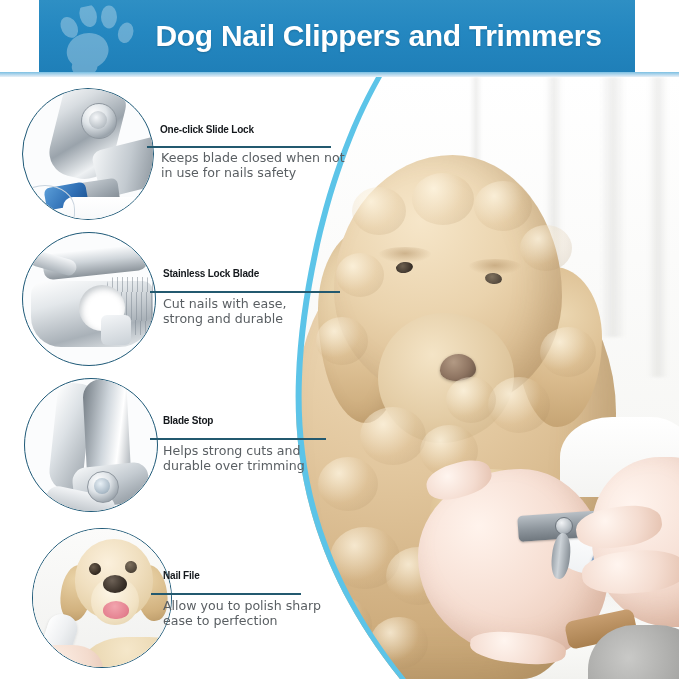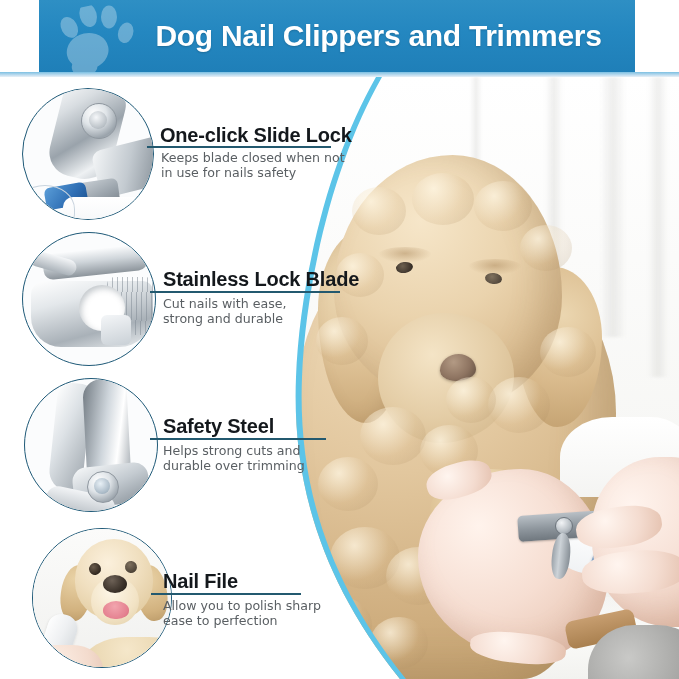--- a/index.html
+++ b/index.html
@@ -212,21 +212,21 @@
   .callout{position:absolute;left:0;top:0;}
   .circle{
     position:absolute;border-radius:50%;
     border:1.3px solid #1f5a78;
     overflow:hidden;background:#fbfcfd;
     box-sizing:border-box;
   }
   .circle-inner{position:absolute;inset:0;}
   .txt{position:absolute;}
   .c-title{
-    font-size:20px;font-weight:bold;color:#14181c;white-space:nowrap;
+    font-size:10px;font-weight:bold;color:#14181c;white-space:nowrap;
     letter-spacing:-.2px;
   }
   .rule{position:absolute;height:1.6px;background:#23596f;}
   .c-desc{
     font-size:12.6px;color:#5a5f63;line-height:15px;
     font-family:"DejaVu Sans",sans-serif;
   }
 
   
   .metal{position:absolute;border-radius:6px;}
@@ -511,21 +511,21 @@
     <div class="circle-inner">
       <div class="l1"></div>
       <div class="l2"></div>
       <div class="l3"></div>
       <div class="foot"></div>
       <div class="screw"></div>
       <div class="screw2"></div>
     </div>
   </div>
   <div class="callout">
-    <div class="txt c-title" style="left:163px;top:415px;">Safety Steel</div>
+    <div class="txt c-title" style="left:163px;top:415px;">Blade Stop</div>
     <div class="rule" style="left:150px;top:438px;width:176px;"></div>
     <div class="txt c-desc" style="left:163px;top:443px;width:190px;">
       <div>Helps strong cuts and</div>
       <div>durable over trimming</div>
     </div>
   </div>
 
   <div class="circle c4" style="left:32px;top:528px;width:140px;height:140px;">
     <div class="circle-inner">
       <div class="bg"></div>

